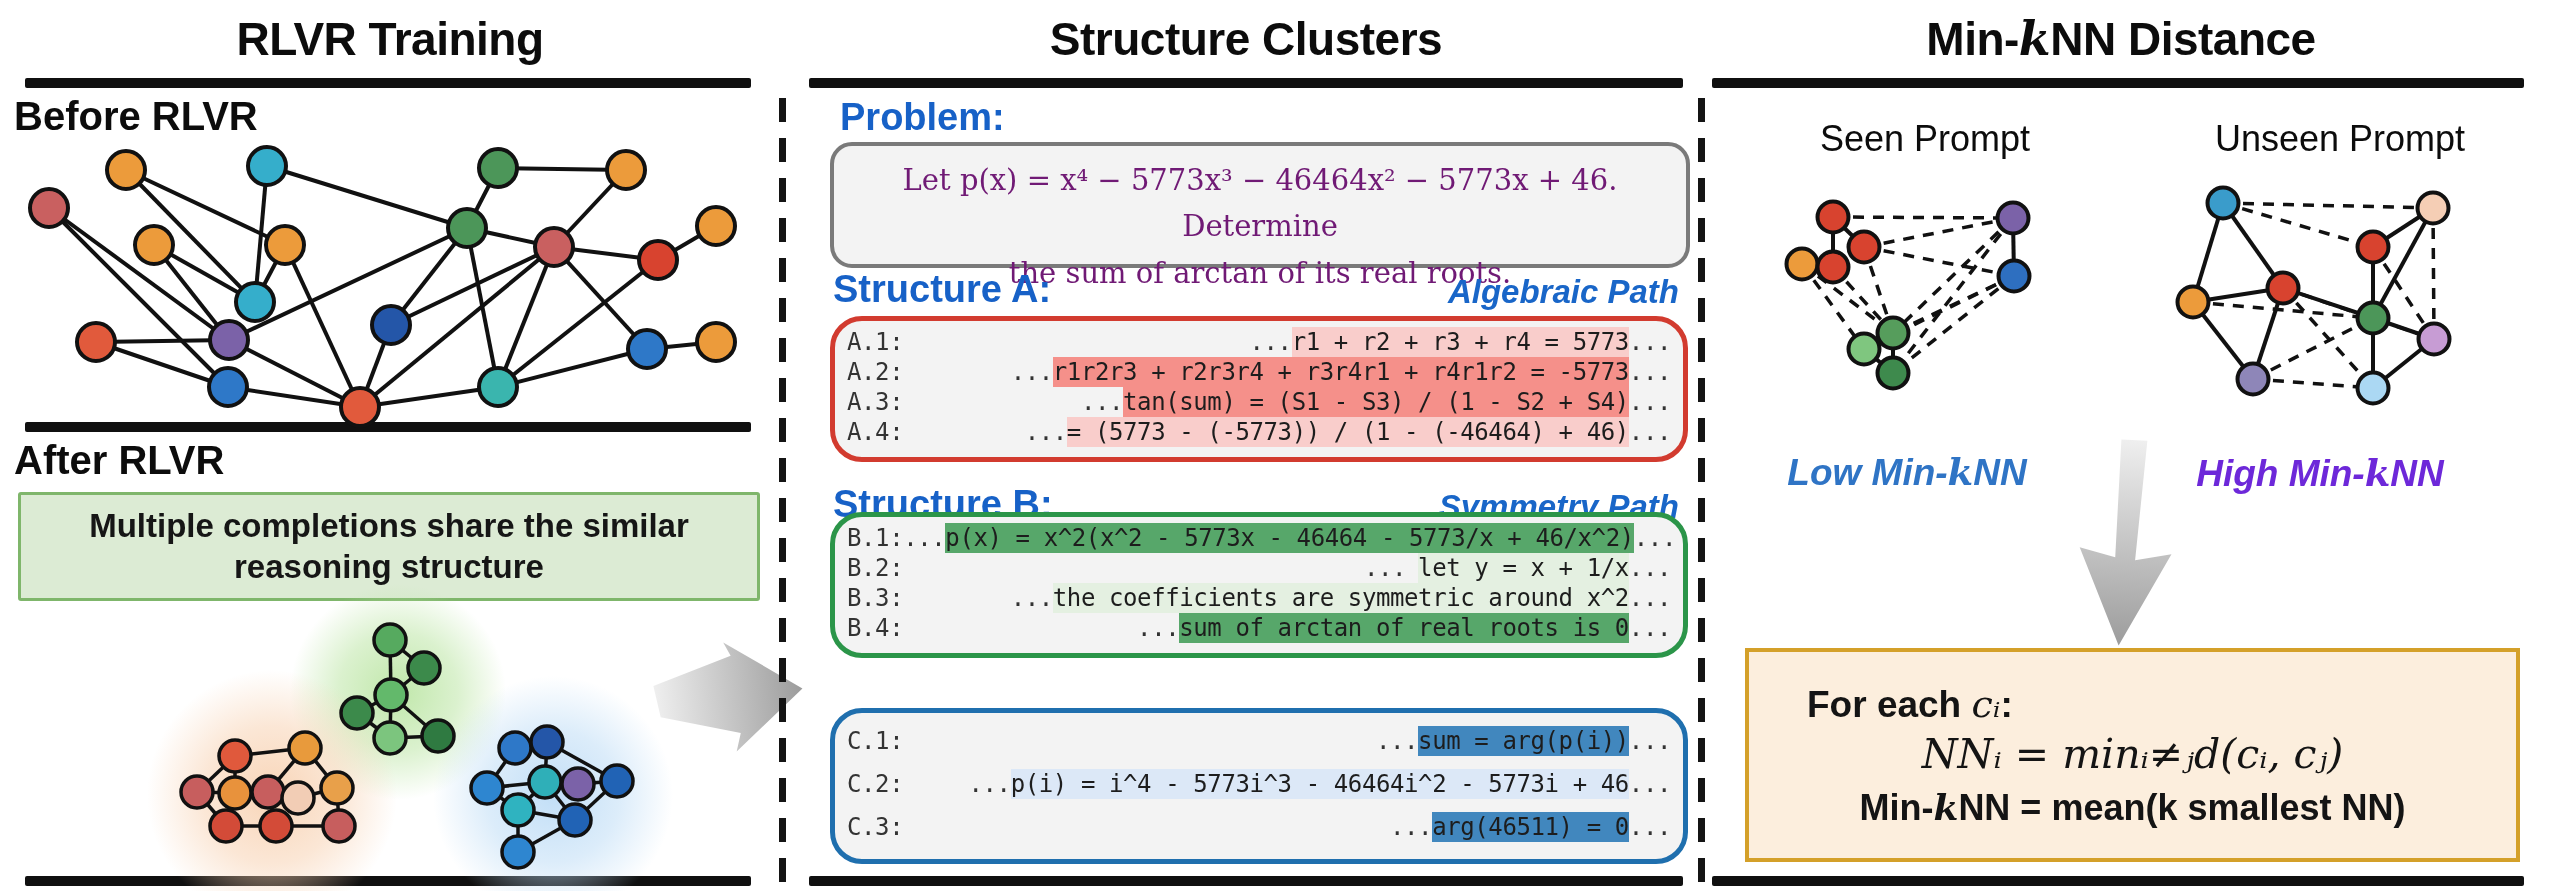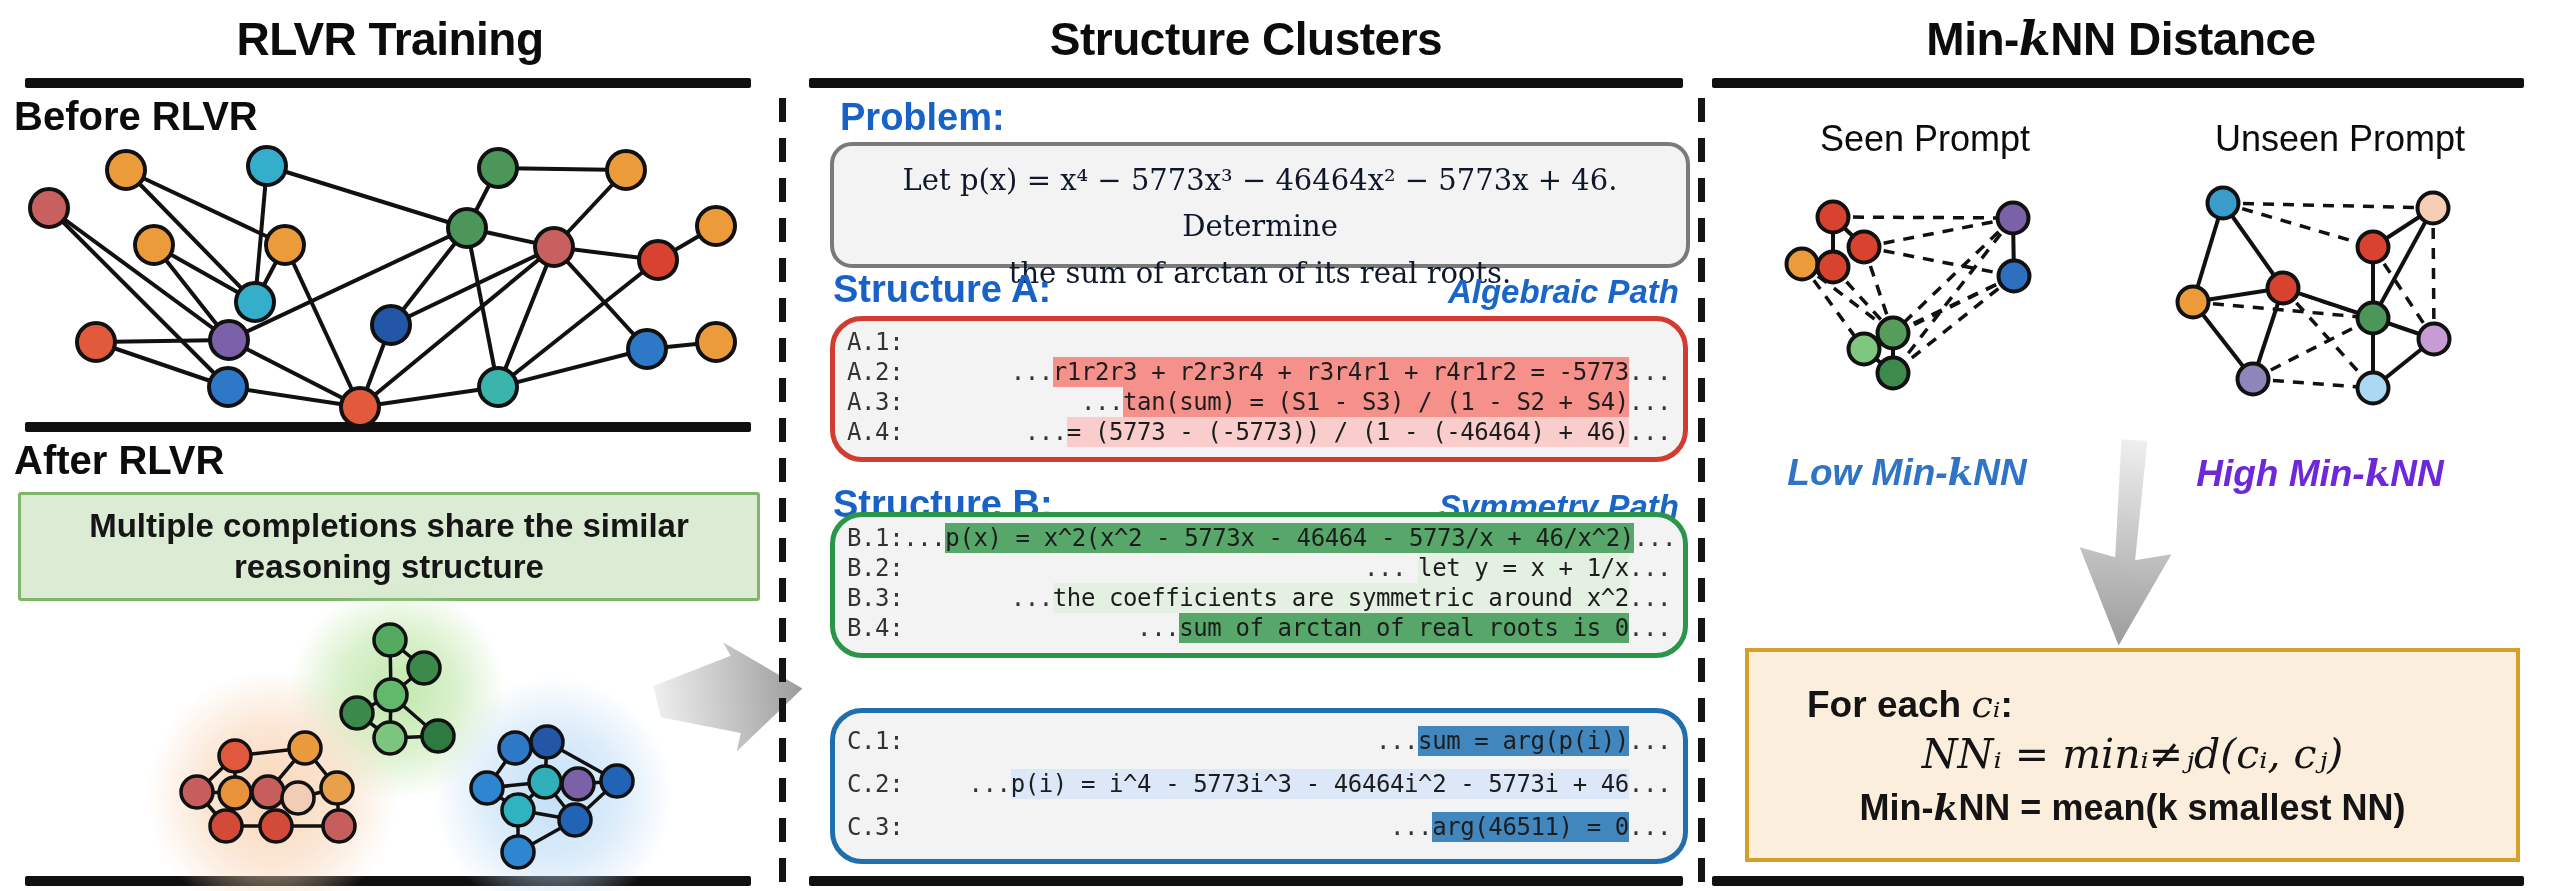--- a/index.html
+++ b/index.html
@@ -12,21 +12,21 @@
            background:repeating-linear-gradient(180deg,#141414 0 24px,transparent 24px 40px);}
   .sec-label{font-size:40px;font-weight:800;color:#0c0c0c;}
   .green-note{position:absolute;left:18px;top:492px;width:708px;padding:10px 14px;
               border:3px solid #7FB66B;border-radius:3px;text-align:center;
               font-size:33px;line-height:1.25;font-weight:800;color:#161616;}
   .blue-head{font-size:38px;font-weight:800;}
   .path-label{font-size:33px;font-weight:700;font-style:italic;}
   .mathbox{position:absolute;left:830px;top:142px;width:824px;height:96px;padding:11px 14px;
            background:#F3F3F3;border:4px solid #7A7A7A;border-radius:22px;
            font-family:"DejaVu Serif",serif;font-size:29px;line-height:1.6;
-           text-align:center;color:#0f172a;}
+           text-align:center;color:#701a75;}
   .shead{position:absolute;left:833px;width:846px;display:flex;justify-content:space-between;align-items:flex-end;}
   .sbox{position:absolute;left:830px;width:824px;background:#F3F3F3;border-radius:32px;
         border:5px solid #888;padding:6px 12px;}
   .crow{display:flex;justify-content:space-between;align-items:center;height:30px;
         font-family:"DejaVu Sans Mono",monospace;font-size:24px;letter-spacing:-0.4px;
         color:#333;white-space:pre;}
   .crow.tall{height:43px;}
   .rid{flex:0 0 auto;}
   .rcontent{margin-left:auto;}
   .hl{padding:1px 0;color:#1d1d1d;}
@@ -82,20 +82,21 @@
     <div>the sum of arctan of its real roots.</div>
   </div>
 
   <div class="shead" style="top:268px;">
     <span class="blue-head" style="color: rgb(23, 97, 199);">Structure A:</span>
     <span class="path-label" style="color: rgb(25, 102, 200);">Algebraic Path</span>
   </div>
   <div class="sbox" style="top: 316px; height: 124px; border-color: rgb(210, 59, 47);">
     <div class="crow">
       <span class="rid">A.1:</span>
+      <span class="rcontent"><span>...</span><span class="hl" style="background-color: rgb(249, 205, 203);">r1 + r2 + r3 + r4 = 5773</span><span>...</span></span>
     </div>
     <div class="crow">
       <span class="rid">A.2:</span>
       <span class="rcontent"><span>...</span><span class="hl" style="background-color: rgb(245, 144, 138);">r1r2r3 + r2r3r4 + r3r4r1 + r4r1r2 = -5773</span><span>...</span></span>
     </div>
     <div class="crow">
       <span class="rid">A.3:</span>
       <span class="rcontent"><span>...</span><span class="hl" style="background-color: rgb(245, 144, 138);">tan(sum) = (S1 - S3) / (1 - S2 + S4)</span><span>...</span></span>
     </div>
     <div class="crow">

